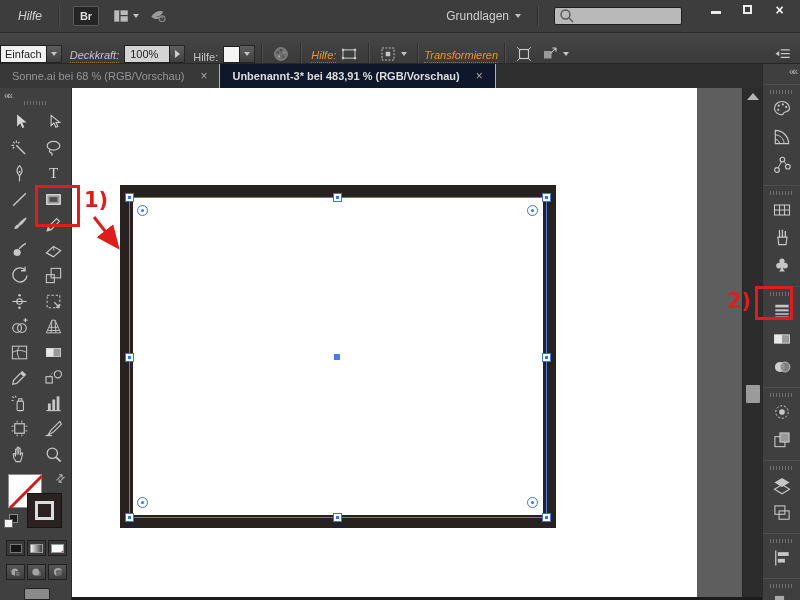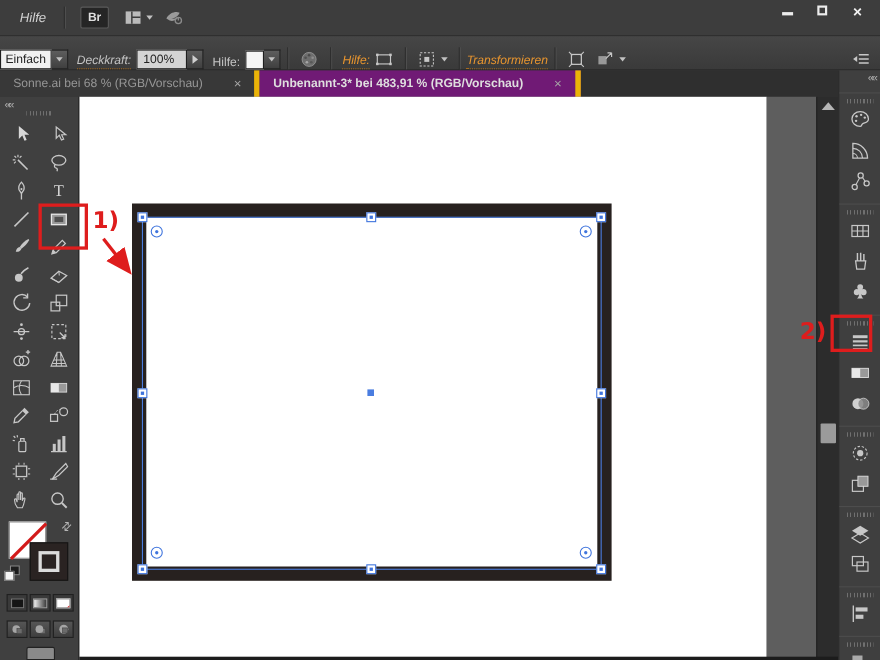--- a/index.html
+++ b/index.html
@@ -42,23 +42,23 @@
   .gray-field{background:#d4d4d4;color:#222;height:18px;display:flex;align-items:center;
                padding:0 5px;border:1px solid #1f1f1f;min-width:46px;}
   .mini-btn{width:15px;height:18px;background:linear-gradient(#5e5e5e,#3f3f3f);
             border:1px solid #252525;border-left:none;display:flex;align-items:center;justify-content:center;}
   .cb-label{color:#c4c4c4;margin:0 5px 0 8px;}
   .swatch-white{width:17px;height:17px;background:#f4f4f4;border:1px solid #1f1f1f;}
   .cb-icon{display:flex;align-items:center;justify-content:center;padding:0 4px;}
 
   
   #tabbar{position:absolute;left:0;top:64px;width:762px;height:24px;background:#2f2f2f;display:flex;}
-  .doc-tab{height:24px;display:flex;align-items:center;padding:0 12px;border-right:5px solid #eab308;gap:28px;}
+  .doc-tab{height:24px;display:flex;align-items:center;padding:0 12px;border-right:1px solid #eab308;gap:16px;}
   .doc-tab.inactive{background:#383838;color:#969696;}
-  .doc-tab.active{background:#701a75;color:#dedede;font-weight:bold;}
+  .doc-tab.active{background:#0f172a;color:#dedede;font-weight:bold;}
   .tab-close{font-size:12px;font-weight:normal;color:#a8a8a8;}
 
   
   #toolbar{position:absolute;left:0;top:88px;width:72px;height:512px;background:#404040;
            border-right:1px solid #2a2a2a;}
   #canvas{position:absolute;left:72px;top:88px;width:625px;height:512px;background:#ffffff;}
   #graystrip{position:absolute;left:697px;top:88px;width:45px;height:512px;background:#5e5e5e;}
   #vscroll{position:absolute;left:742px;top:88px;width:20px;height:512px;background:#2c2c2c;border-left:1px solid #242424;}
   .tri-up{width:0;height:0;border-left:6px solid transparent;border-right:6px solid transparent;
           border-bottom:7px solid #b5b5b5;margin:5px auto 0;}
@@ -132,20 +132,37 @@
     </span>
     <span class="icon-btn">
       <span>
           <svg viewBox="0 0 24 24" width="18" height="18">
             <path d="M3 13c4-7 11-9 16-7-1.5 4-5.5 7-10 7 3 .8 6.5 0 9-2-2 4-7 6-11 4.5z" fill="#9a9a9a"></path>
             <circle cx="17.5" cy="15.5" r="3.8" fill="none" stroke="#8a8a8a" stroke-width="1.6"></circle>
             <path d="M17.5 11.5v4" stroke="#8a8a8a" stroke-width="1.6"></path>
           </svg>
         </span>
     </span>
+    <div id="menubar-right">
+      <span class="workspace-switch">
+        <span>Grundlagen</span>
+        <span class="tri"></span>
+      </span>
+      <span class="vsep"></span>
+      <div id="search-box">
+        <span>
+            <svg viewBox="0 0 24 24" width="18" height="18">
+              <circle cx="10" cy="10" r="6" fill="none" stroke="#555" stroke-width="1.8"></circle>
+              <path d="M14.5 14.5L20 20" stroke="#555" stroke-width="1.8"></path>
+            </svg>
+          </span>
+        <input placeholder="" style="">
+      </div>
+      <div style="width:100px"></div>
+    </div>
   </div>
   <div id="win-buttons">
     <span class="win-btn">
         <span class="win-min-glyph"></span>
       </span>
     <span class="win-btn">
         <span class="win-max-glyph"></span>
       </span>
     <span class="win-btn">
         <span class="win-close-glyph">×</span>

